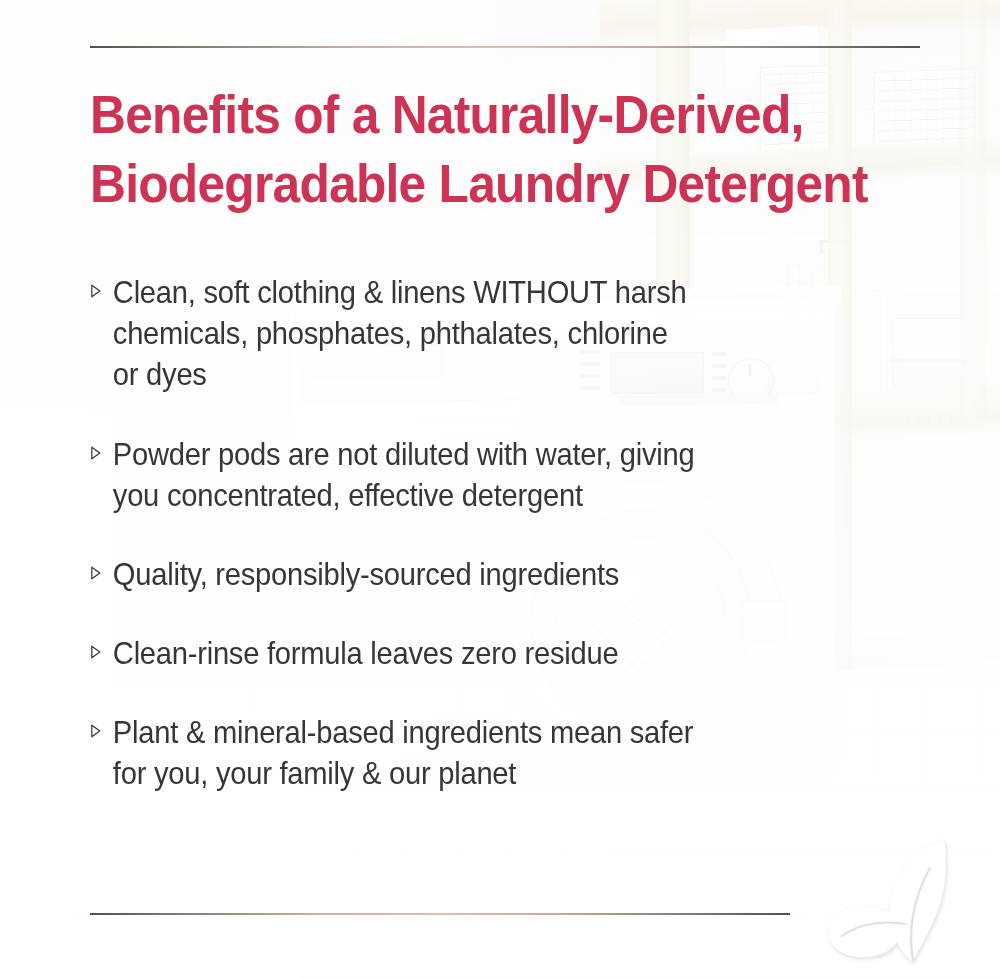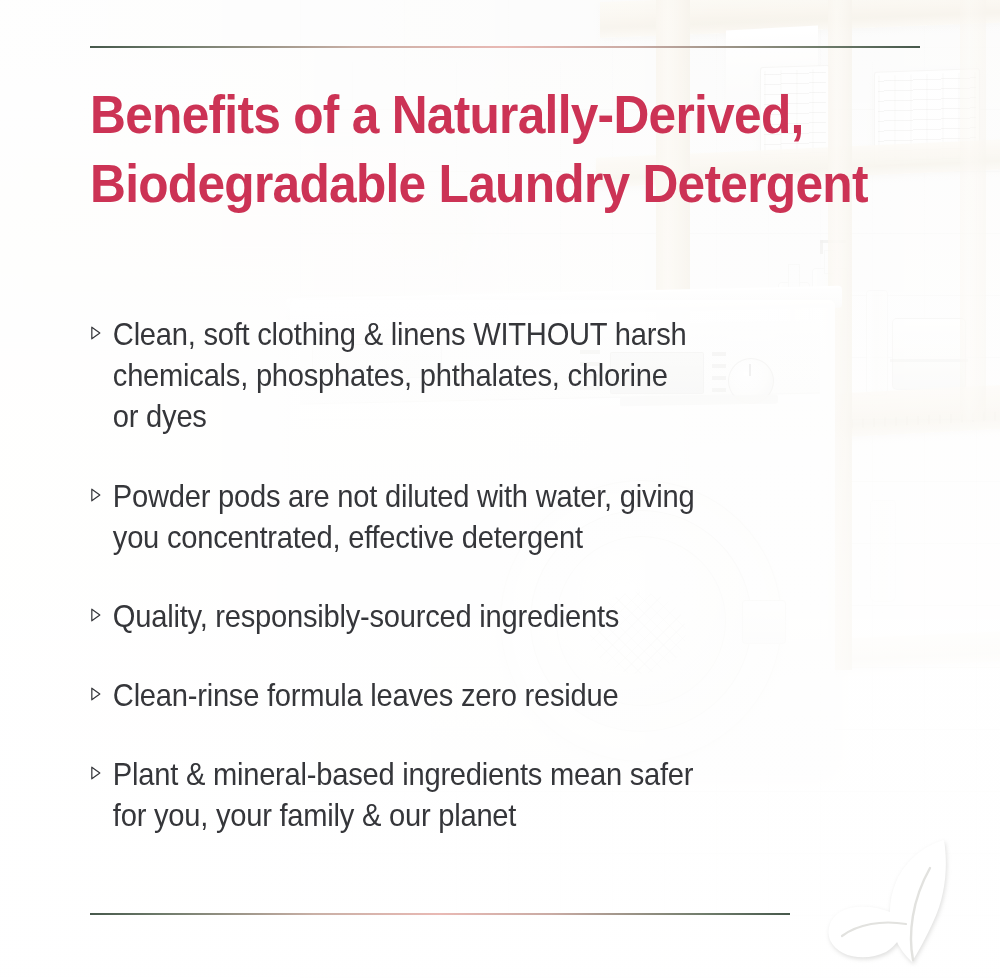--- a/index.html
+++ b/index.html
@@ -319,21 +319,20 @@
     transform: scaleX(.92);
     transform-origin: left center;
     white-space: pre-line;
   }
 
   .bullets {
     position: absolute;
     left: 88px;
     top: 272px;
     width: 740px;
-    margin-top: 42px;
   }
 
   .bullet {
     display: flex;
     align-items: flex-start;
     margin-bottom: 38px;
     color: #35363a;
     font-size: 30.5px;
     line-height: 1.35;
     letter-spacing: -0.25px;

